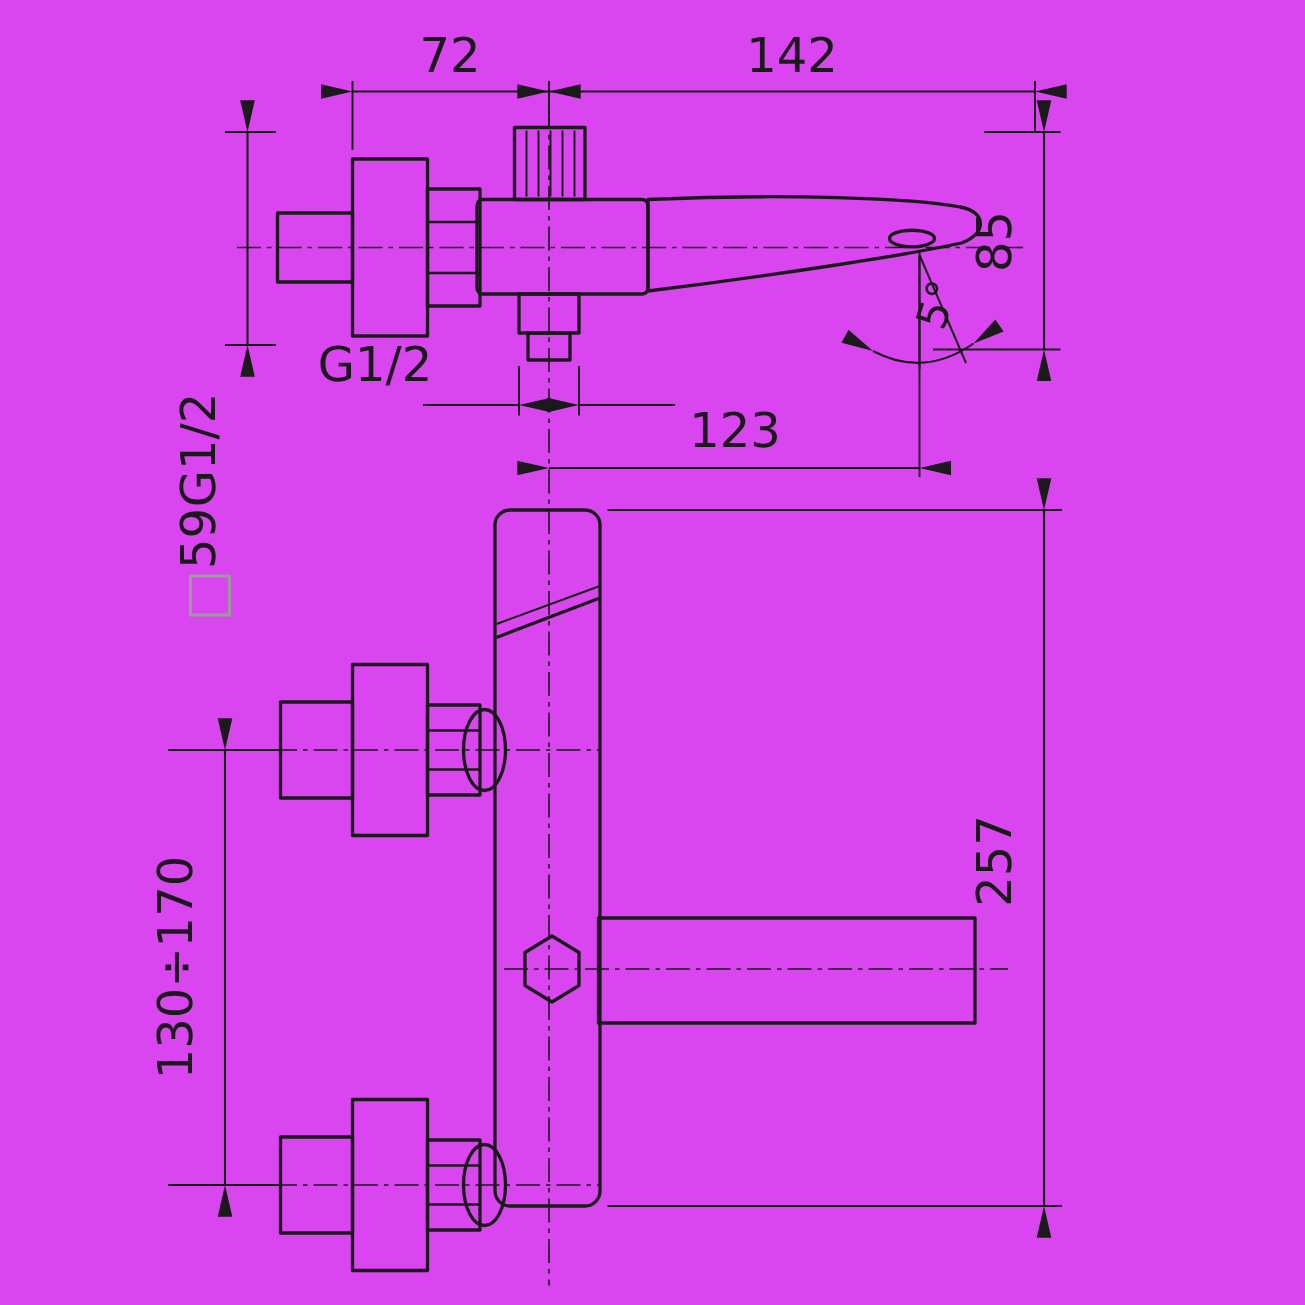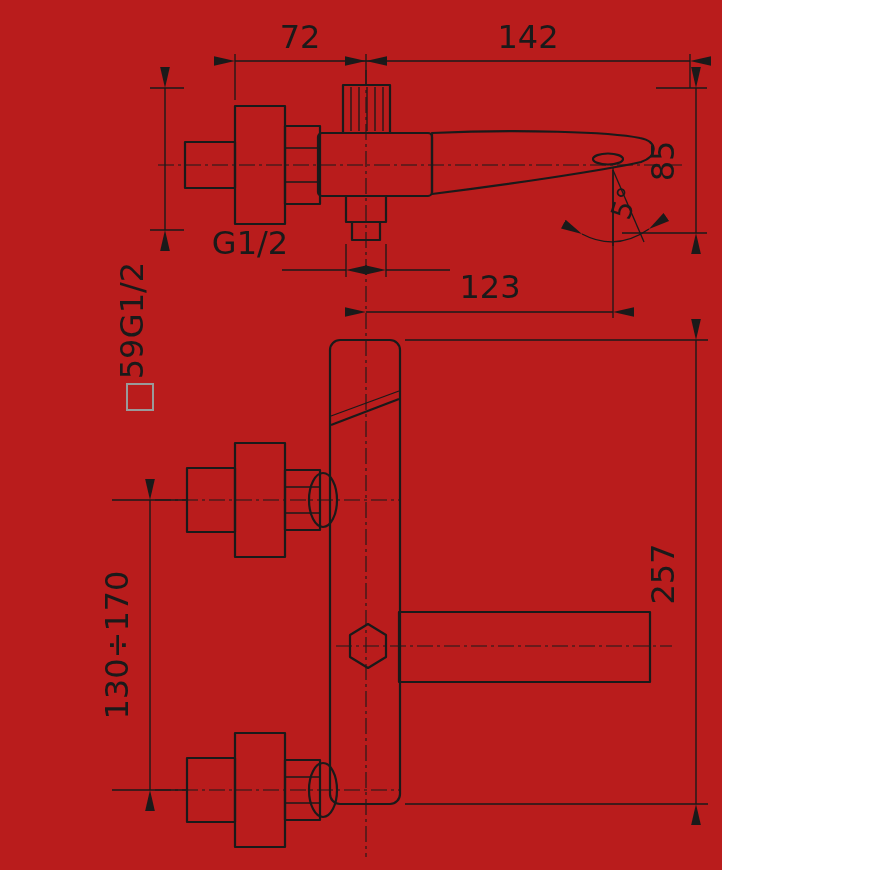--- a/index.html
+++ b/index.html
@@ -3,23 +3,23 @@
 <meta charset="utf-8">
 <style>
   html, body {
     margin: 0;
     padding: 0;
     background: #ffffff;
     font-family: "DejaVu Sans", "Liberation Sans", sans-serif;
   }
   .stage {
     position: relative;
-    width: 722px;
+    width: 870px;
     height: 870px;
-    background: #b91c1c;
+    background: #d946ef;
     overflow: hidden;
   }
   svg { display: block; }
   text {
     font-family: "DejaVu Sans", "Liberation Sans", sans-serif;
     fill: #1a1a1a;
   }
   .dim-text   { font-size: 32px; }
   .angle-text { font-size: 28px; }
   .outline { stroke: #1a1a1a; stroke-width: 2.2; fill: none; stroke-linejoin: round; }

